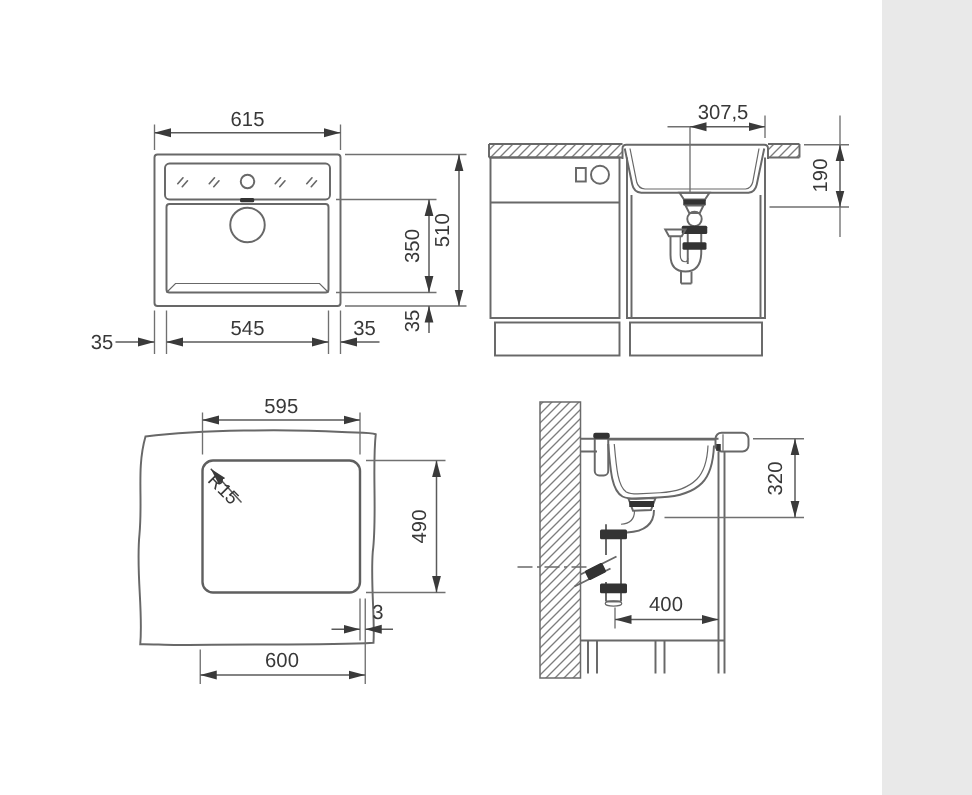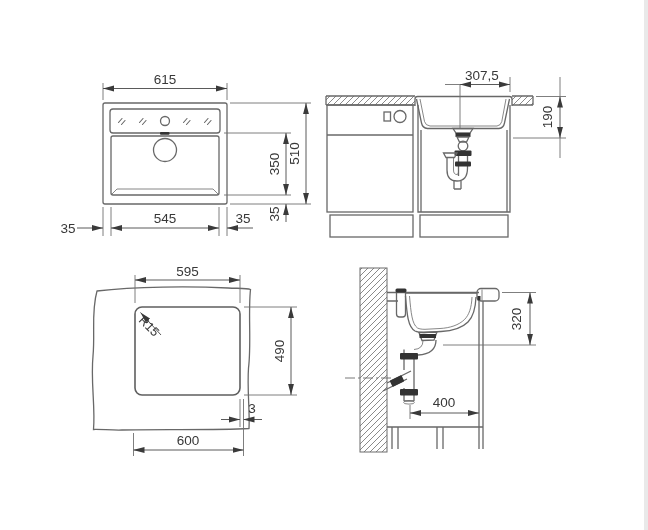--- a/index.html
+++ b/index.html
@@ -4,21 +4,21 @@
 <style>
   :root{
     --bg:#ffffff;
     --line:#707070;
     --obj:#686868;
     --dark:#333333;
     --txt:#383838;
   }
   html,body{margin:0;padding:0;background:#e9e9e9;}
   .canvas{
-    width:644px;height:530px;background:var(--bg);
+    width:588px;height:530px;background:var(--bg);
     position:relative;overflow:hidden;
   }
   svg{display:block;}
   .obj{stroke:var(--obj);fill:none;stroke-width:1.3;}
   .thin{stroke:var(--obj);fill:none;stroke-width:0.8;}
   .ext{stroke:var(--line);fill:none;stroke-width:0.9;}
   .dim{stroke:#5a5a5a;fill:none;stroke-width:1;}
   .dark{fill:var(--dark);stroke:none;}
   .dim-label{
     font-family:"Liberation Sans","DejaVu Sans",sans-serif;

